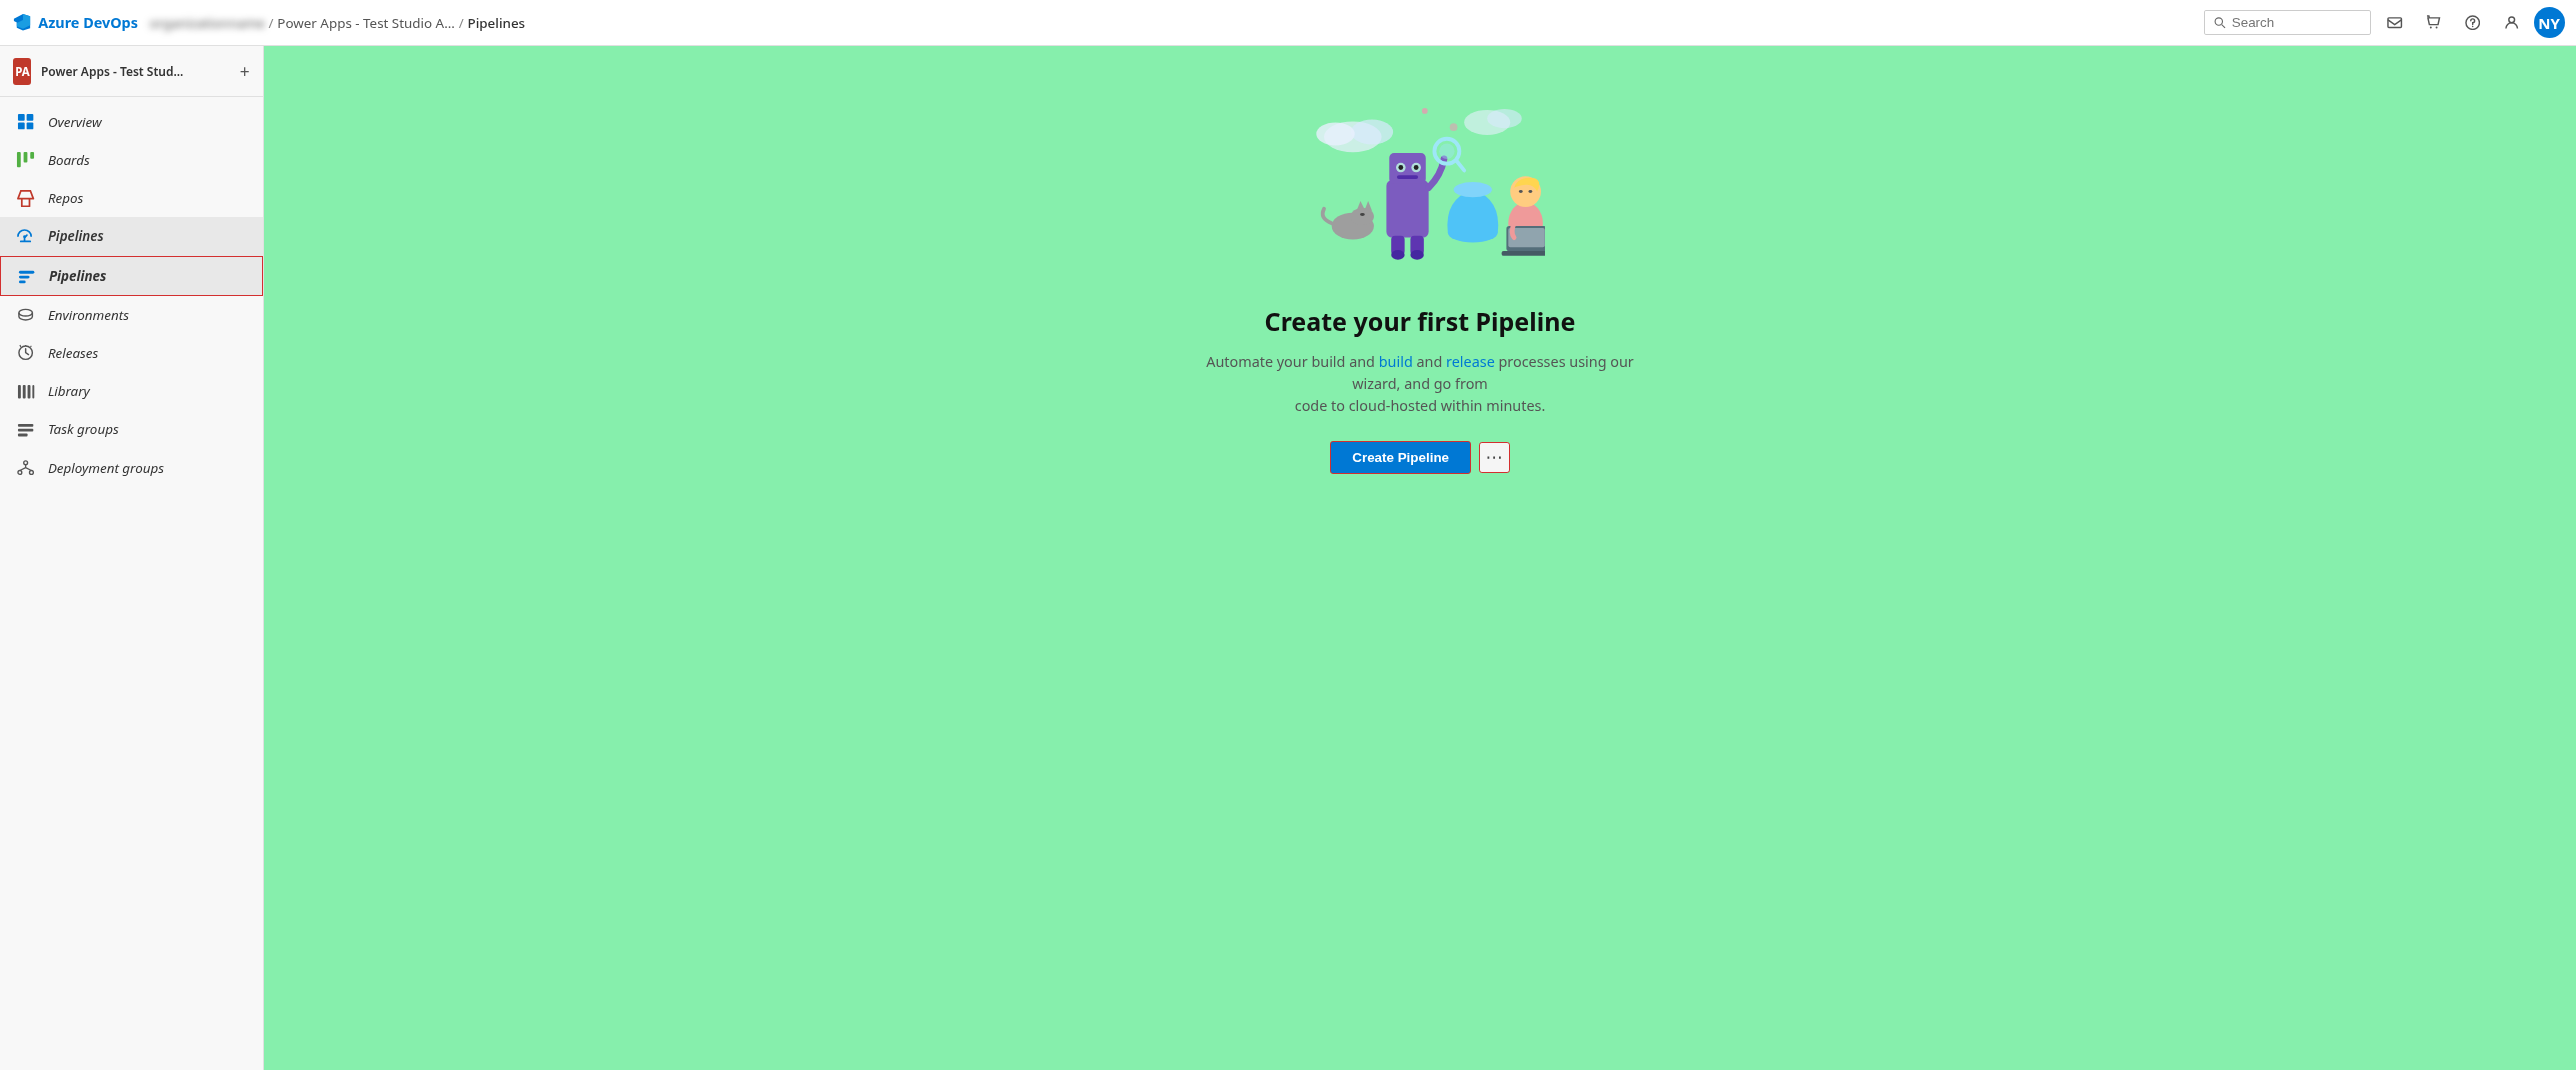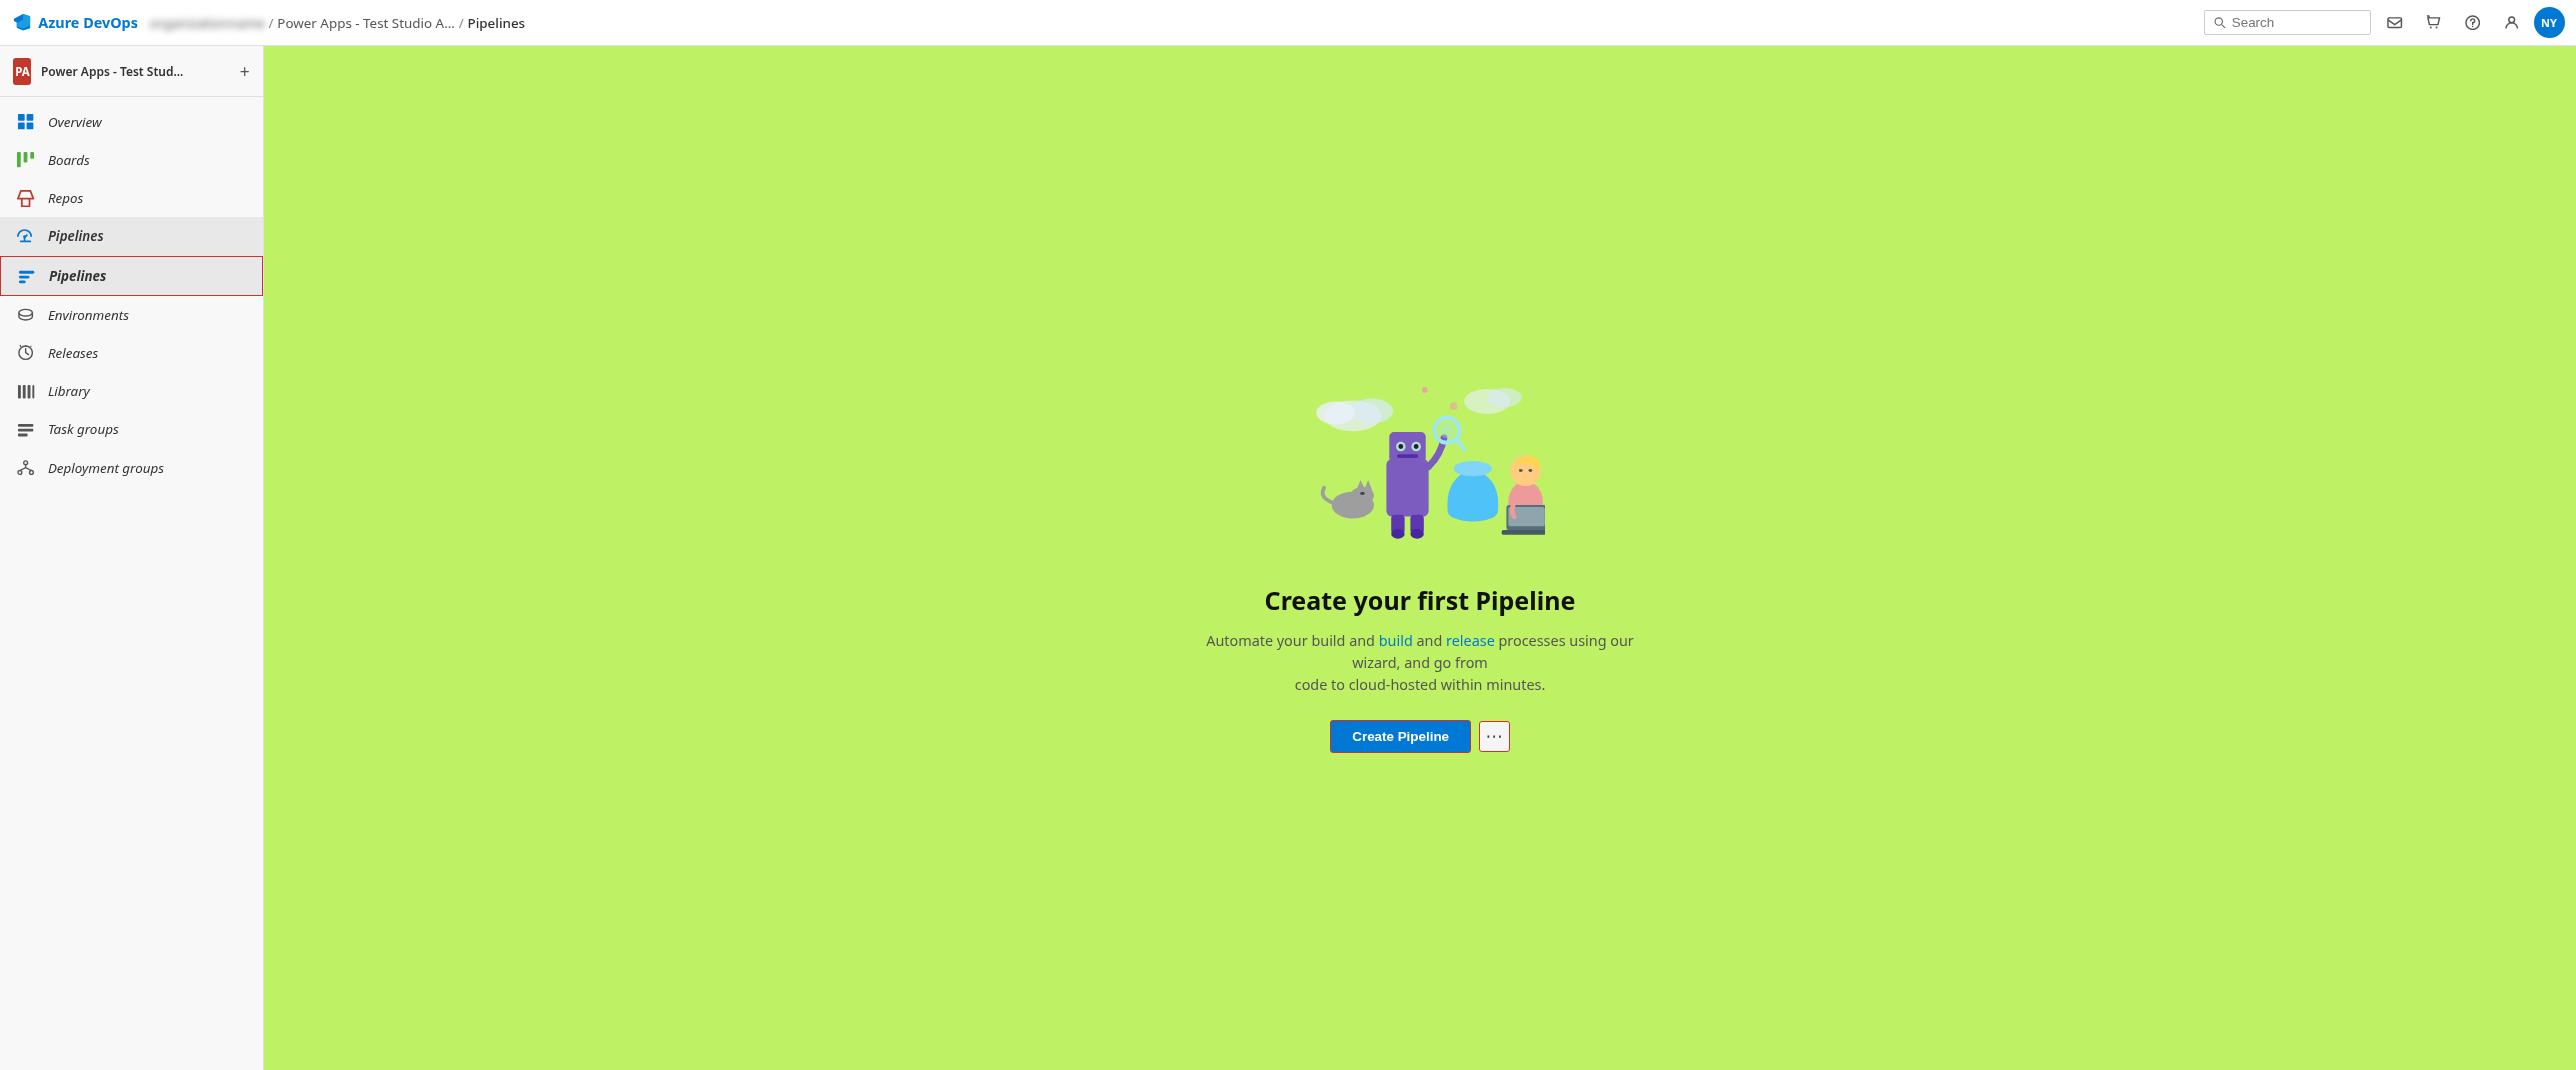--- a/index.html
+++ b/index.html
@@ -33,21 +33,21 @@
       border: none; outline: none; font-size: 13.4px; color: #333; width: 100%; background: transparent;
     }
     .top-bar-icons { display: flex; align-items: center; gap: 5.8px; }
     .top-bar-icon-btn {
       width: 33px; height: 33px; display: flex; align-items: center; justify-content: center;
       border-radius: 50%; cursor: pointer; color: #444; font-size: 15.4px;
     }
     .avatar-btn {
       width: 31px; height: 31px; border-radius: 50%; background: #0078d4;
       display: flex; align-items: center; justify-content: center;
-      color: #fff; font-weight: 700; font-size: 11px; cursor: pointer;
+      color: #fff; font-weight: 700; font-size: 15px; cursor: pointer;
     }
 
     
     .app-body { display: flex; flex: 1; overflow: hidden; }
 
     
     .sidebar {
       width: 264px; background: #f8f8f8; border-right: 1px solid #e0e0e0;
       display: flex; flex-direction: column; flex-shrink: 0; overflow-y: auto;
     }
@@ -73,22 +73,22 @@
     }
     .nav-item.active { background: #e8e8e8; font-weight: 600; }
     .nav-item.selected-highlight {
       background: #e8e8e8; font-weight: 700;
       border: 1.9px solid #d32f2f; border-radius: 0;
     }
     .nav-icon { width: 21px; height: 21px; flex-shrink: 0; display: flex; align-items: center; justify-content: center; }
 
     
     .main-content {
-      flex: 1; display: flex; align-items: center; justify-content: center;
-      background: #bef264; overflow: auto;
+      flex: 1; display: flex; align-items: flex-start; justify-content: center;
+      background: #86efac; overflow: auto;
     }
     .welcome-panel {
       display: flex; flex-direction: column; align-items: center;
       max-width: 499px; text-align: center; padding: 38px 19px;
     }
     .illustration { margin-bottom: 23px; }
     .welcome-title { font-size: 25px; font-weight: 700; color: #111; margin-bottom: 13.4px; }
     .welcome-desc { font-size: 14.4px; color: #555; line-height: 1.5; margin-bottom: 25px; }
     .welcome-desc a { color: #0078d4; text-decoration: none; }
     .btn-actions { display: flex; align-items: center; gap: 7.7px; }

